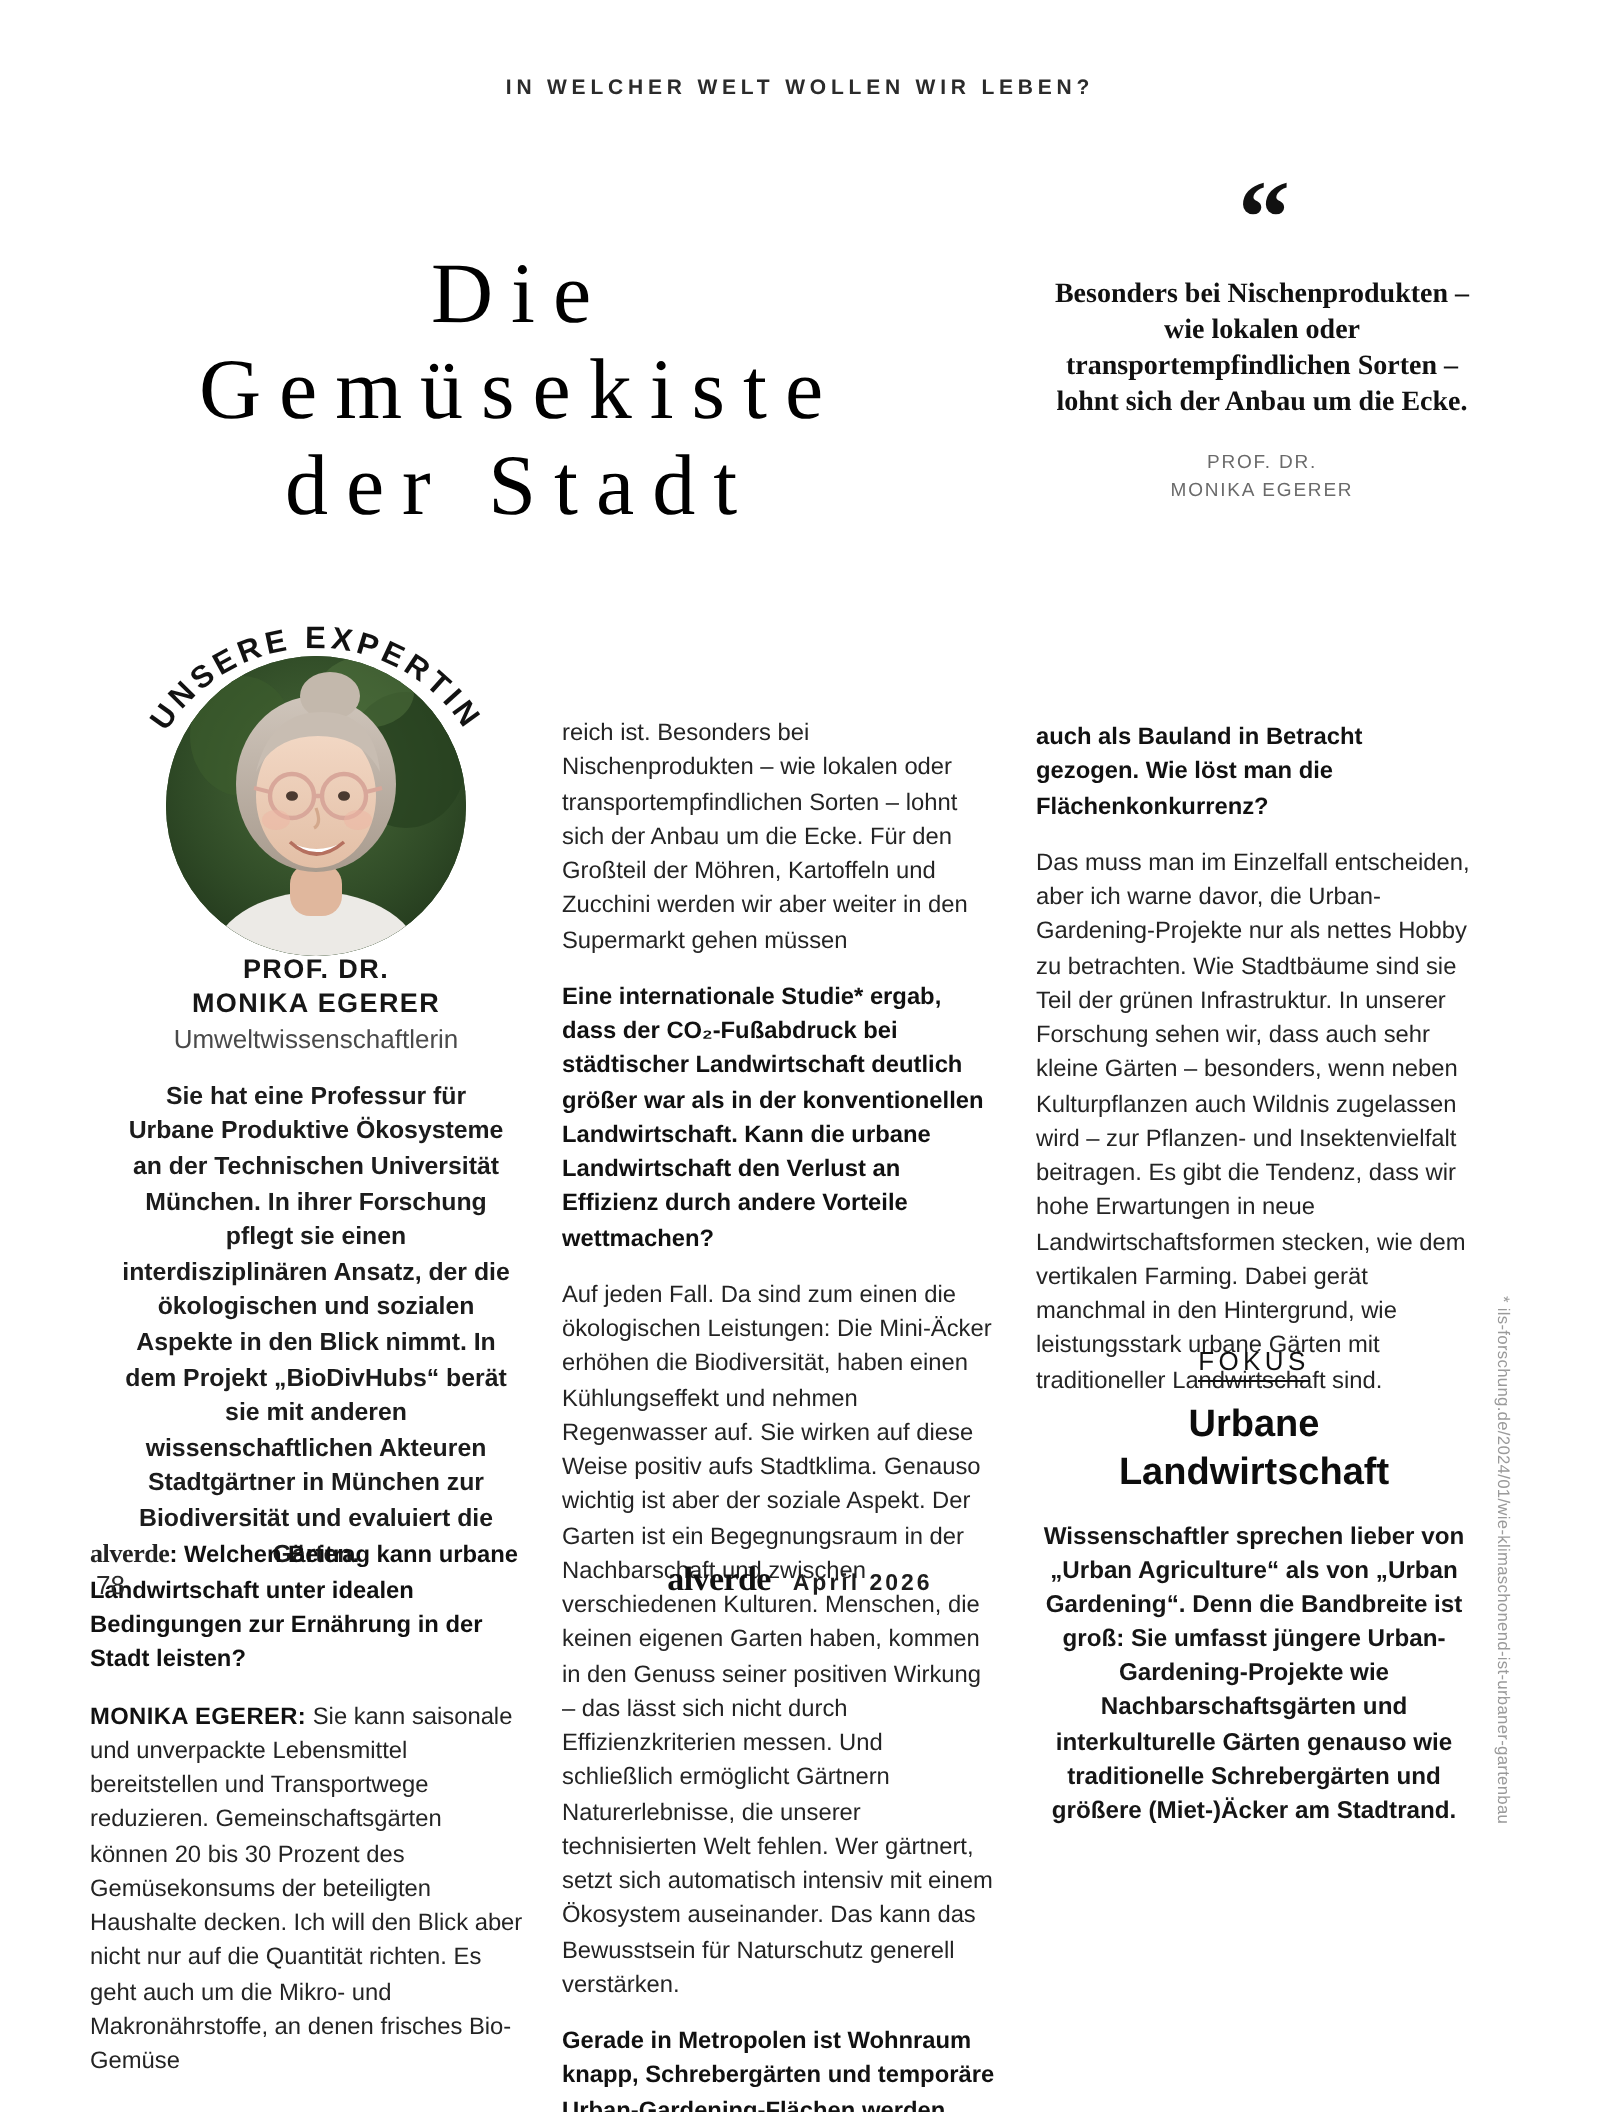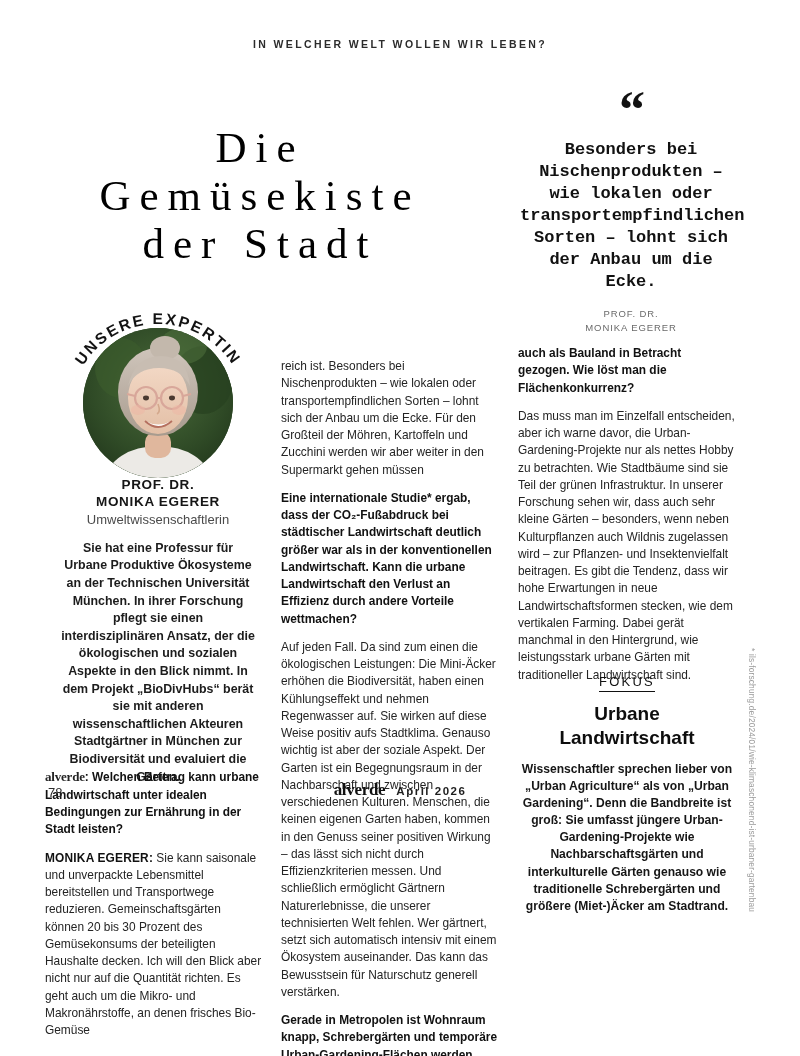--- a/index.html
+++ b/index.html
@@ -64,23 +64,23 @@
   .pq-mark {
     font-family: "Liberation Serif", serif;
     font-size: 52px;
     font-weight: 700;
     line-height: 0.55;
     color: #111;
     letter-spacing: -2px;
     margin-bottom: 14px;
   }
   .pq-text {
-    font-family: Liberation Mono, monospace;
-    font-weight: 700;
-    font-size: 17px;
+    font-family: Liberation Serif, serif;
+    font-weight: 700;
+    font-size: 14px;
     line-height: 1.30;
     color: #111;
   }
   .pq-attr {
     margin-top: 14px;
     font-size: 9.5px;
     letter-spacing: 0.9px;
     line-height: 1.45;
     color: #6a6a6a;
   }
@@ -162,21 +162,21 @@
   .speaker { font-weight: 700; color: #111; letter-spacing: 0.2px; }
   .brandword {
     font-family: "Liberation Serif", serif;
     font-weight: 700;
     font-size: 13px;
     letter-spacing: -0.2px;
   }
 
   #col-left  { left: 45px;  top: 768px;  width: 218px; }
   #col-mid   { left: 281px; top: 358px;  width: 218px; }
-  #col-right { left: 518px; top: 345px;  width: 218px; }
+  #col-right { left: 518px; top: 360px;  width: 218px; }
 
   
   .fokus {
     position: absolute;
     left: 518px;
     top: 672px;
     width: 218px;
     text-align: center;
   }
   .fokus-label {

